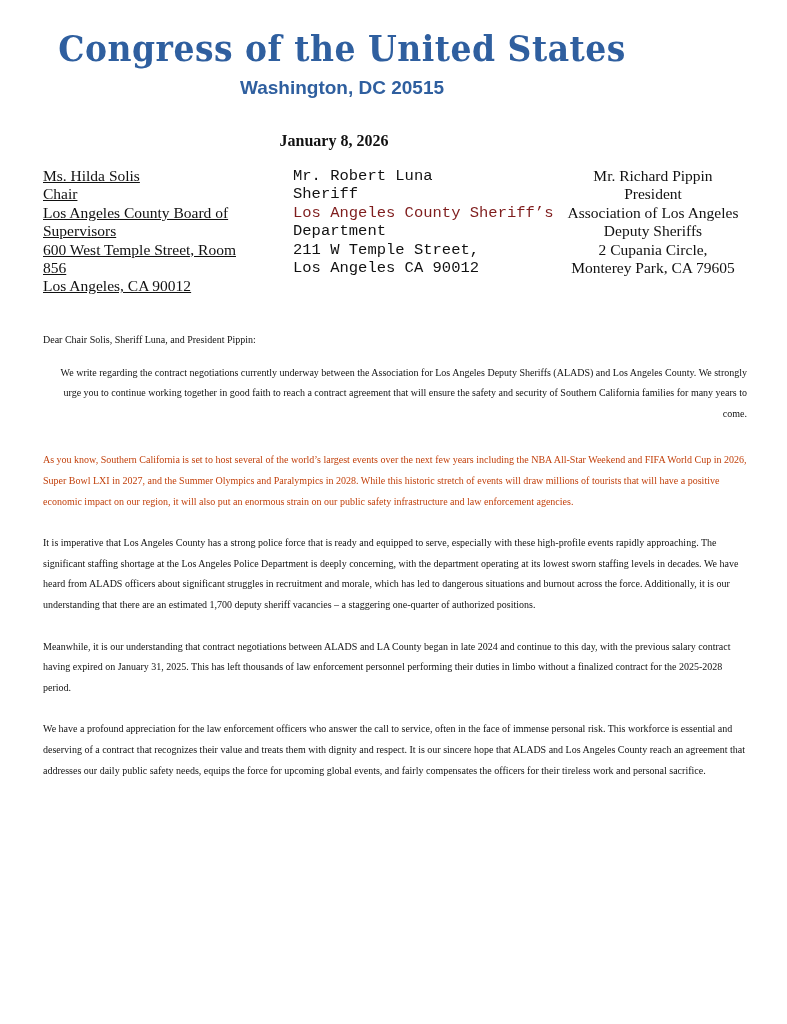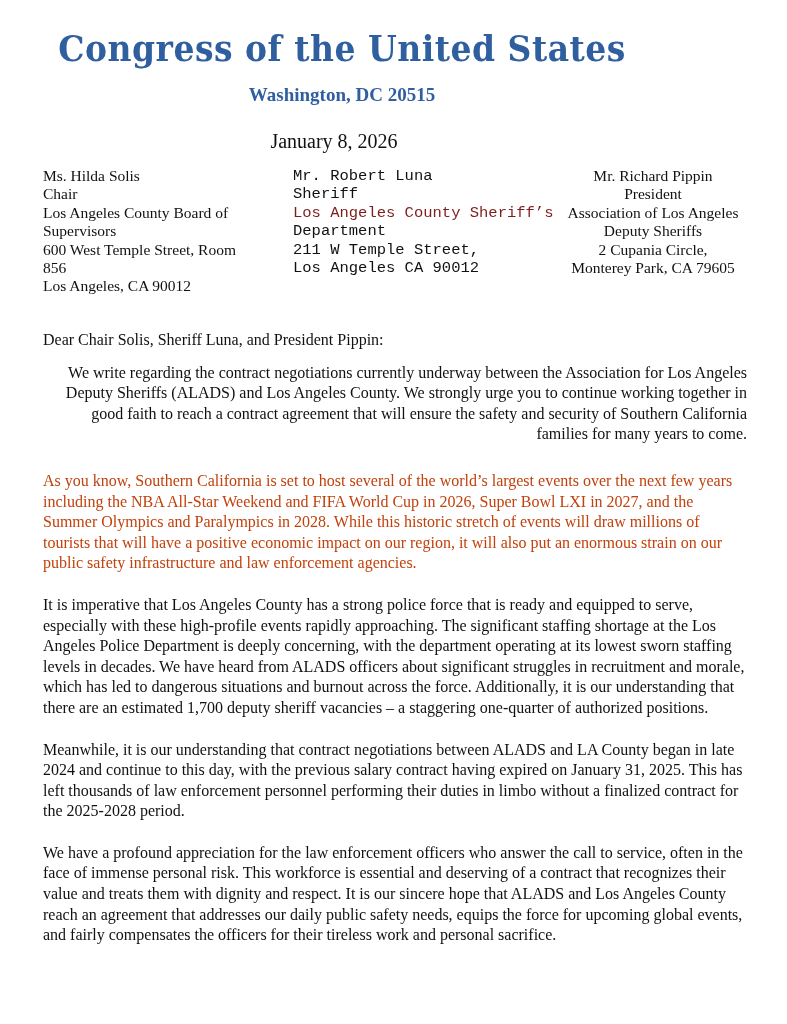--- a/index.html
+++ b/index.html
@@ -25,59 +25,60 @@
     .lh-title {
       font-family: "DejaVu Serif", "Liberation Serif", serif;
       font-weight: bold;
       font-size: 33px;
       letter-spacing: 0.5px;
       color: #2f5f9f;
       line-height: 42px;
       transform: scaleY(1.05);
     }
     .lh-city {
-      font-family: Liberation Serif, serif;
+      font-family: Liberation Sans, sans-serif;
       font-weight: bold;
       font-size: 19px;
       color: #2f5f9f;
       line-height: 28px;
-      margin-top: 11px;
+      margin-top: 4px;
     }
     .date {
       position: absolute;
       top: 131px;
       left: 0;
       width: 668px;
       text-align: center;
-      font-size: 20px;
+      font-size: 16px;
       line-height: 20px;
+      font-weight: bold;
     }
     .addresses {
       position: absolute;
       top: 167px;
       left: 43px;
       width: 720px;
     }
     .addr {
       position: absolute;
       top: 0;
       font-size: 15.5px;
       line-height: 18.4px;
     }
     .addr .line { display: block; white-space: nowrap; }
-    .addr-1 { left: 0; width: 220px; }
+    .addr-1 { left: 0; width: 220px; text-decoration: underline; }
     .addr-2 { left: 250px; width: 220px; font-family: Liberation Mono, monospace; }
     .addr-3 { left: 500px; width: 220px; text-align: center; }
     .muted { color: #7f1d1d; }
     .body-text {
       position: absolute;
       left: 43px;
       top: 330px;
       width: 704px;
-      font-size: 16px;
+      font-size: 10px;
       line-height: 20.6px;
     }
     .body-text p {
       margin: 0 0 21px 0;
       text-align: left;
     }
     .body-text p.salutation {
       margin-bottom: 12px;
     }
     .body-text p.greyish {

